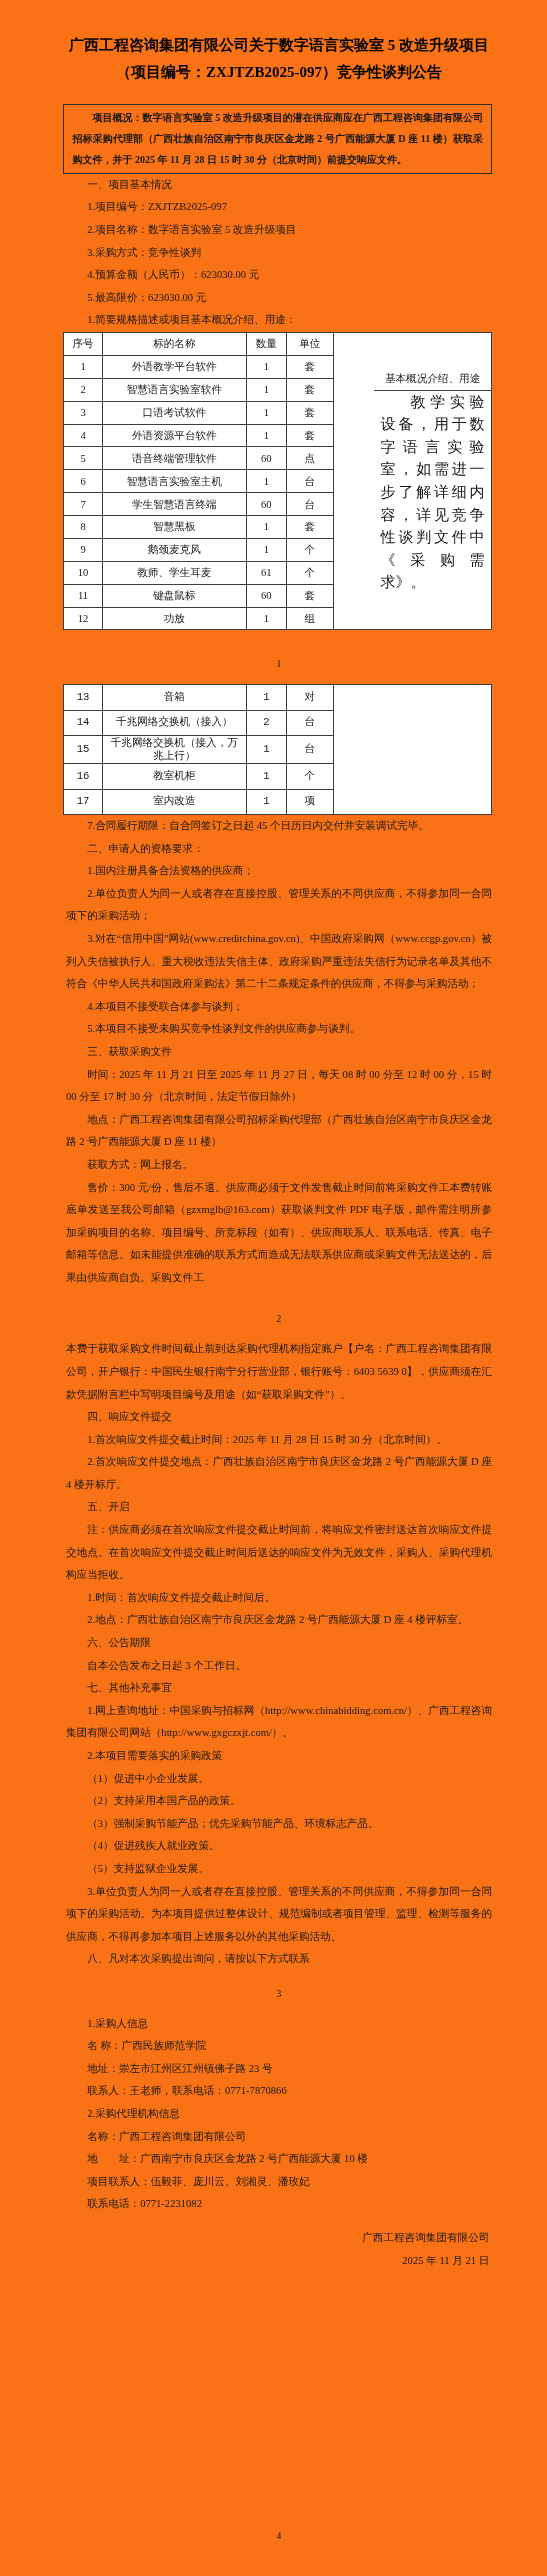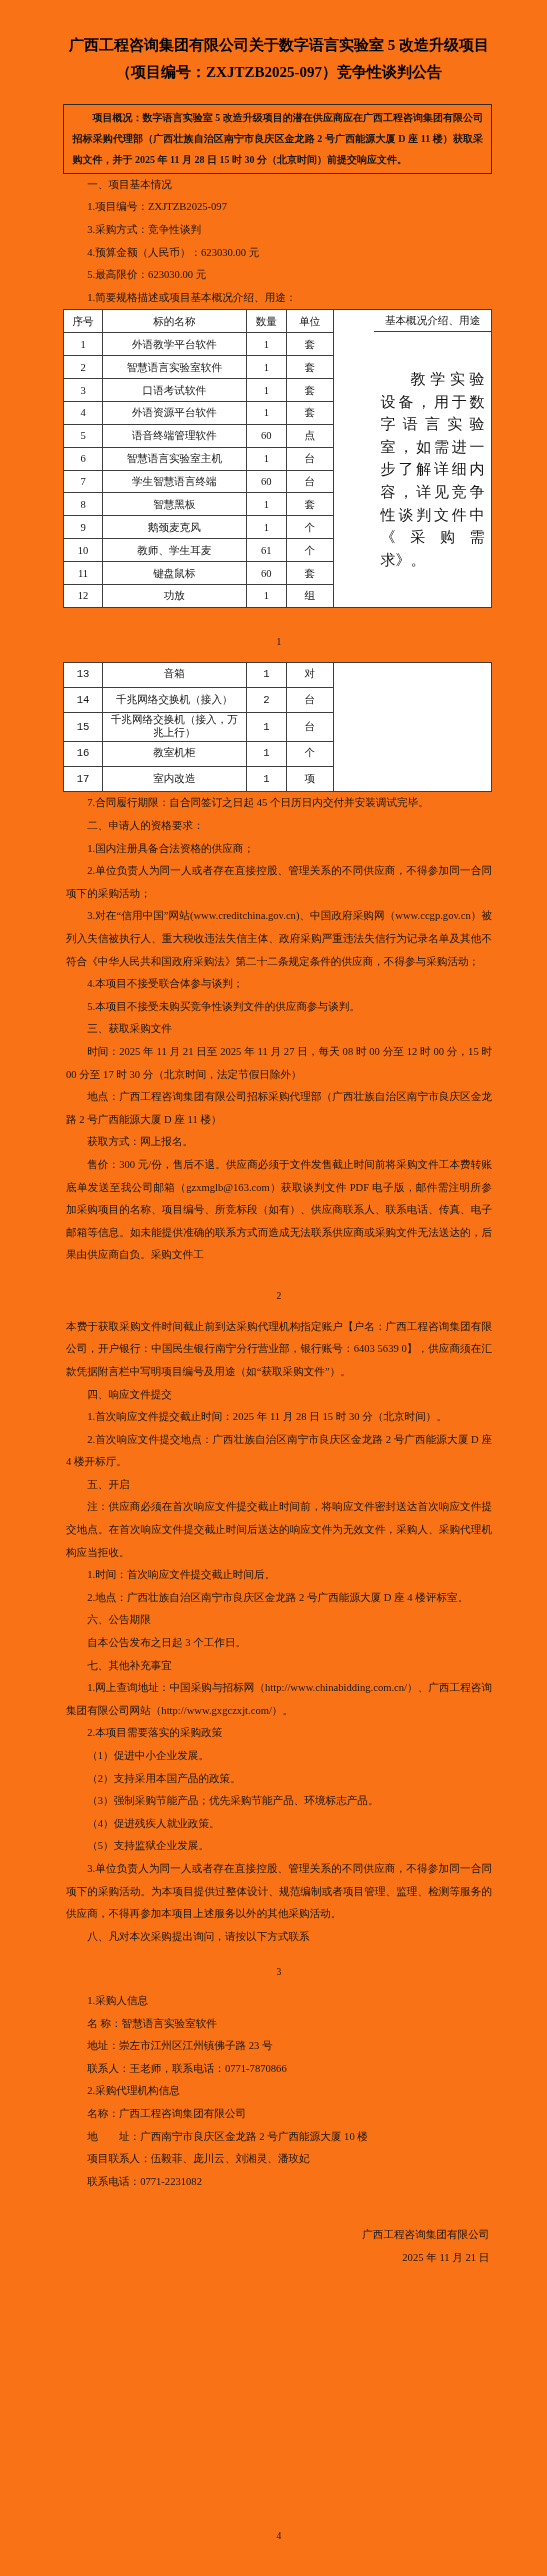--- a/index.html
+++ b/index.html
@@ -21,50 +21,51 @@
   .p { font-size:10.6px; line-height:22.6px; margin:0;
     text-align:justify; text-indent:2em; }
   .p.noindent { text-indent:0; }
   .pagenum { font-size:9.6px; line-height:22.6px; margin:0; text-align:center;
     text-indent:0; }
   .pn1 { margin-top:23px; margin-bottom:8.2px; }
   .pn2 { margin-top:18px; margin-bottom:8.2px; }
   .pn3 { margin-top:12.3px; margin-bottom:6.8px; }
   .pn4 { margin-bottom:1.4px; }
   .tblwrap { display:flex; border:0.7px solid #3d3d3d; margin-left:-2.7px;
-    width:429px; box-sizing:border-box; background:#fff; }
+    width:429px; box-sizing:border-box; background:#fff;align-items:center; }
   .tblwrap table { border-collapse:collapse; table-layout:fixed; width:268px; }
   .tblwrap td, .tblwrap th {
     border-right:0.7px solid #3d3d3d; border-bottom:0.7px solid #3d3d3d;
     font-size:10.6px; font-weight:normal; text-align:center;
     padding:0.7px 2.7px; height:20.5px; line-height:13px; overflow:hidden; }
   .tblwrap tr:last-child td { border-bottom:none; }
   .tbl2 td { height:23px;font-family:Liberation Mono, monospace; }
   .tbl-right { flex:1; display:flex; flex-direction:column;margin-left:40px; }
   .tbl-right-h { border-bottom:0.7px solid #3d3d3d; height:21px; flex:0 0 21px;
     display:flex; align-items:center; justify-content:center; font-size:10.6px; }
   .tbl-right-b { flex:1; display:flex; align-items:center; padding:0 6.8px; }
   .note { font-size:15px; line-height:22.6px; text-indent:2em;
     text-align:justify; margin:0; }
   .sig { text-align:right; text-indent:0; padding-right:2.7px; }
-  .sig-company { margin-top:31px; }
+  .sig-company { margin-top:11px; }
   .flexspacer { flex:1 1 auto; }
 </style>
 </head>
 <body>
 
 <div class="doc">
 
   <div class="title">广西工程咨询集团有限公司关于数字语言实验室 5 改造升级项目</div>
   <div class="title">（项目编号：ZXJTZB2025-097）竞争性谈判公告</div>
 
   <div class="overview">项目概况：数字语言实验室 5 改造升级项目的潜在供应商应在广西工程咨询集团有限公司招标采购代理部（广西壮族自治区南宁市良庆区金龙路 2 号广西能源大厦 D 座 11 楼）获取采购文件，并于 2025 年 11 月 28 日 15 时 30 分（北京时间）前提交响应文件。</div>
 
   <p class="p">一、项目基本情况</p>
   <p class="p">1.项目编号：ZXJTZB2025-097</p>
+  <p class="p">2.项目名称：数字语言实验室 5 改造升级项目</p>
   <p class="p">3.采购方式：竞争性谈判</p>
   <p class="p">4.预算金额（人民币）：623030.00 元</p>
   <p class="p">5.最高限价：623030.00 元</p>
   <p class="p">1.简要规格描述或项目基本概况介绍、用途：</p>
 
   <div class="tblwrap">
     <table>
       <colgroup>
           <col style="width:38px">
           <col style="width:144px">
@@ -265,21 +266,21 @@
   <p class="p">（3）强制采购节能产品；优先采购节能产品、环境标志产品。</p>
   <p class="p">（4）促进残疾人就业政策。</p>
   <p class="p">（5）支持监狱企业发展。</p>
   <p class="p">3.单位负责人为同一人或者存在直接控股、管理关系的不同供应商，不得参加同一合同项下的采购活动。为本项目提供过整体设计、规范编制或者项目管理、监理、检测等服务的供应商，不得再参加本项目上述服务以外的其他采购活动。</p>
 
   <p class="p">八、凡对本次采购提出询问，请按以下方式联系</p>
 
   <p class="pagenum pn3">3</p>
 
   <p class="p">1.采购人信息</p>
-  <p class="p">名 称：智慧语言实验室软件</p>
+  <p class="p">名 称：广西民族师范学院</p>
   <p class="p">地址：崇左市江州区江州镇佛子路 23 号</p>
   <p class="p">联系人：王老师，联系电话：0771-7870866</p>
 
   <p class="p">2.采购代理机构信息</p>
   <p class="p">名称：广西工程咨询集团有限公司</p>
   <p class="p">地　　址：广西南宁市良庆区金龙路 2 号广西能源大厦 10 楼</p>
   <p class="p">项目联系人：伍毅菲、庞川云、刘湘灵、潘玫妃</p>
   <p class="p">联系电话：0771-2231082</p>
 
   <p class="p sig sig-company">广西工程咨询集团有限公司</p>

